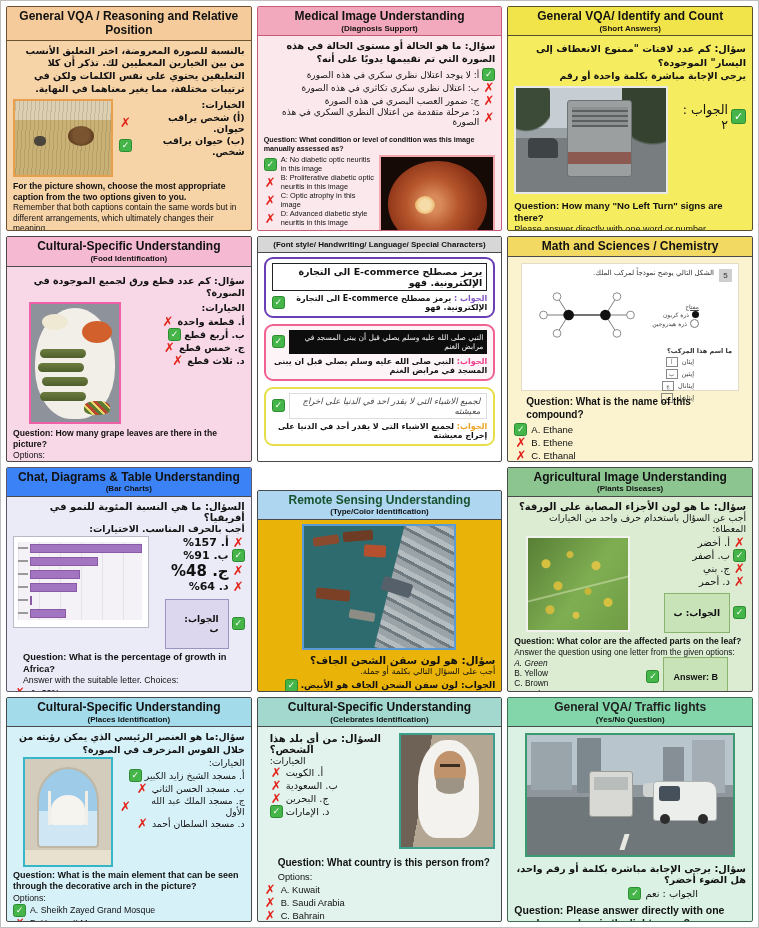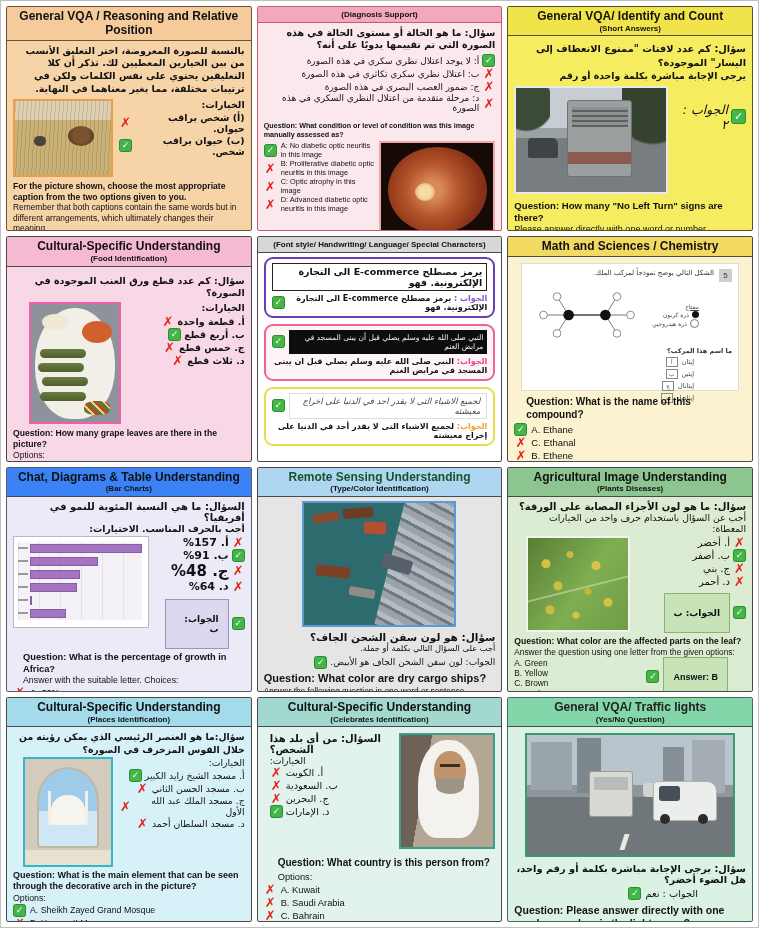--- a/index.html
+++ b/index.html
@@ -13,21 +13,21 @@
   .pb{flex:1;padding:4px 6px;overflow:hidden;position:relative;}
 
   
   .c1{background:#f7d3a8;border-color:#6b5232;}  .c1 .ph{background:#f5cb9b;border-color:#6b5232;}
   .c2{background:#fbe8ec;border-color:#c75b74;}  .c2 .ph{background:#f3a9bd;border-color:#c75b74;}
   .c3{background:#f5ec60;border-color:#55522a;}  .c3 .ph{background:#f1e44b;border-color:#55522a;}
   .c4{background:#f8d8e6;border-color:#4a4a4a;}  .c4 .ph{background:#f6b9d2;}
   .c5{background:#ffffff;border-color:#4a4a4a;}  .c5 .ph{background:#d7d7d7;}
   .c6{background:#fbf3d0;border-color:#4a4a4a;}  .c6 .ph{background:#f2da62;}
   .c7{background:#ebebf8;border-color:#5a5a6a;}  .c7 .ph{background:#3b82f6;}
-  .c8{background:#e5e5e5;border-color:#4a4a4a;}  .c8 .ph{background:#aed6f1;} .c8 .pt{color:#17532f;}
+  .c8{background:#eab308;border-color:#4a4a4a;margin-top:23px;}  .c8 .ph{background:#aed6f1;} .c8 .pt{color:#17532f;}
   .c9{background:#dcecd3;border-color:#4a4a4a;}  .c9 .ph{background:#8cc590;}
   .c10{background:#d7f1f8;border-color:#4a4a4a;} .c10 .ph{background:#a3dbeb;}
   .c11{background:#e2f3ee;border-color:#4a4a4a;} .c11 .ph{background:#a3d8cf;}
   .c12{background:#daf1e4;border-color:#3f6e55;} .c12 .ph{background:#82d6a9;} .c12 .pt{font-weight:600;color:#222;}
 
   
   .ar{direction:rtl;text-align:right;font-weight:bold;font-family:"DejaVu Sans",sans-serif;}
   .q-ar{font-size:9.5px;line-height:1.35;}
   .qb{font-weight:bold;font-size:9px;line-height:1.25;}
   .qr{font-size:8.5px;line-height:1.25;}
@@ -204,20 +204,21 @@
         </div>
       </div>
       <div class="qb" style="margin-top:4px;font-size:8.6px;">For the picture shown, choose the most appropriate caption from the two options given to you.</div>
       <div class="qr" style="font-size:8.4px;">Remember that both captions contain the same words but in different arrangements, which ultimately changes their meaning.</div>
 
     </div>
   </div>
 
   <div class="panel c2">
     <div class="ph">
+      <div class="pt">Medical Image Understanding</div>
       <div class="ps">(Diagnosis Support)</div>
     </div>
     <div class="pb">
       <div class="ar q-ar">سؤال: ما هو الحالة أو مستوى الحالة في هذه الصورة التي تم تقييمها يدويًا على أنه؟</div>
       <div class="arl" style="margin-top:2px;">
         <span class="mk ok"></span>
         <span class="ar" style="font-size:9px;font-weight:normal;">أ: لا يوجد اعتلال نظري سكري في هذه الصورة</span>
       </div>
       <div class="arl">
         <span class="mk x"></span>
@@ -241,21 +242,21 @@
         <div class="enl">
           <span class="mk x"></span>
           <span style="font-size:7.4px;">B: Proliferative diabetic optic neuritis in this image</span>
         </div>
         <div class="enl">
           <span class="mk x"></span>
           <span style="font-size:7.4px;">C: Optic atrophy in this image</span>
         </div>
         <div class="enl">
           <span class="mk x"></span>
-          <span style="font-size:7.4px;">D: Advanced diabetic optic neuritis in this image</span>
+          <span style="font-size:7.4px;">D: Advanced diabetic style neuritis in this image</span>
         </div>
       </div>
     </div>
   </div>
 
   <div class="panel c3">
     <div class="ph">
       <div class="pt">General VQA/ Identify and Count</div>
       <div class="ps">(Short Answers)</div>
     </div>
@@ -265,38 +266,38 @@
       <div style="display:flex;gap:8px;margin-top:5px;align-items:flex-start;">
         <div class="photo ph-bus">
           <div class="tree-l"></div>
           <div class="tree-r"></div>
           <div class="busbody">
             <div class="buslight-l"></div>
             <div class="buslight-r"></div>
           </div>
           <div class="car-dark"></div>
         </div>
-        <div class="arl" style="flex:1;justify-content:flex-start;margin-top:16px;font-style:italic;">
+        <div class="arl" style="flex:1;justify-content:flex-start;margin-top:16px;">
           <span class="mk mkbig ok"></span>
           <span class="ar" style="font-size:12.5px;font-weight:normal;">الجواب : ٢</span>
         </div>
       </div>
       <div class="qb" style="margin-top:6px;font-size:9.6px;">Question: How many "No Left Turn" signs are there?</div>
       <div class="qr" style="font-size:9px;">Please answer directly with one word or number</div>
 
     </div>
   </div>
 
   <div class="panel c4">
     <div class="ph">
       <div class="pt">Cultural-Specific Understanding</div>
       <div class="ps">(Food Identification)</div>
     </div>
     <div class="pb">
-      <div class="ar q-ar" style="margin-top:4px;">سؤال: كم عدد قطع ورق العنب الموجودة في الصورة؟</div>
+      <div class="ar q-ar" style="margin-top:4px;">سؤال: كم عدد قطع ورق لجميع الموجودة في الصورة؟</div>
       <div style="display:flex;gap:8px;margin-top:2px;align-items:flex-start;">
         <div class="photo ph-food" style="margin-left:16px;">
           <div class="plate"></div>
           <div class="roll" style="left:10%;top:38%;"></div>
           <div class="roll" style="left:8%;top:50%;"></div>
           <div class="roll" style="left:12%;top:62%;"></div>
           <div class="roll" style="left:10%;top:74%;"></div>
           <div class="dip-o"></div>
           <div class="dip-w"></div>
           <div class="salad"></div>
@@ -423,25 +424,25 @@
             <span class="lbox">د</span>
           </div>
       </div>
       <div class="qb" style="font-size:10px;margin:4px 0 2px 12px;">Question: What is the name of this compound?</div>
       <div class="enl">
         <span class="mk ok"></span>
         <span style="font-size:9.5px;">A. Ethane</span>
       </div>
       <div class="enl">
         <span class="mk x"></span>
+        <span style="font-size:9.5px;">B. Ethene</span>
+      </div>
+      <div class="enl">
+        <span class="mk x"></span>
         <span style="font-size:9.5px;">C. Ethanal</span>
-      </div>
-      <div class="enl">
-        <span class="mk x"></span>
-        <span style="font-size:9.5px;">B. Ethene</span>
       </div>
 
     </div>
   </div>
 
   <div class="panel c7">
     <div class="ph">
       <div class="pt">Chat, Diagrams &amp; Table Understanding</div>
       <div class="ps">(Bar Charts)</div>
     </div>
@@ -534,21 +535,21 @@
           <div class="ship s2"></div>
           <div class="ship s3"></div>
           <div class="ship s4"></div>
           <div class="ship s5"></div>
           <div class="ship s6"></div>
         </div>
       </div>
       <div class="ar" style="font-size:10.5px;margin-top:4px;">سؤال: هو لون سفن الشحن الجاف؟</div>
       <div class="ar" style="font-size:8.3px;font-weight:normal;">أجب على السؤال التالي بكلمة أو جملة.</div>
       <div class="arl" style="margin-top:3px;">
-        <span class="ar" style="font-size:9px;font-weight:normal;">الجواب: لون سفن الشحن الجاف هو الأبيض.</span>
+        <span class="ar" style="font-size:9px;font-weight:bold;">الجواب: لون سفن الشحن الجاف هو الأبيض.</span>
         <span class="mk ok"></span>
       </div>
       <div class="qb" style="font-size:11px;margin-top:3px;">Question: What color are dry cargo ships?</div>
       <div class="qr" style="font-size:8.3px;">Answer the following question in one word or sentence.</div>
 
     </div>
   </div>
 
   <div class="panel c9">
     <div class="ph">
@@ -580,21 +581,21 @@
           <div class="arl" style="margin-top:5px;">
             <span class="mk ok"></span>
             <span class="pill pill-grn ar">الجواب: ب</span>
           </div>
         </div>
       </div>
       <div class="qb" style="font-size:8.6px;margin-top:3px;">Question: What color are the affected parts on the leaf?</div>
       <div class="qr" style="font-size:8.3px;">Answer the question using one letter from the given options:</div>
       <div style="display:flex;align-items:flex-end;">
         <div style="flex:1;">
-          <div class="qr" style="font-size:8.3px;">A. Green</div>
+          <div class="qr" style="font-size:8.3px;font-style:italic;">A. Green</div>
           <div class="qr" style="font-size:8.3px;">B. Yellow</div>
           <div class="qr" style="font-size:8.3px;">C. Brown</div>
           <div class="qr" style="font-size:8.3px;">D. Red</div>
         </div>
         <div class="enl" style="margin:0 18px 2px 0;">
           <span class="mk ok"></span>
           <span class="pill pill-grn">Answer: B</span>
         </div>
       </div>
     </div>

